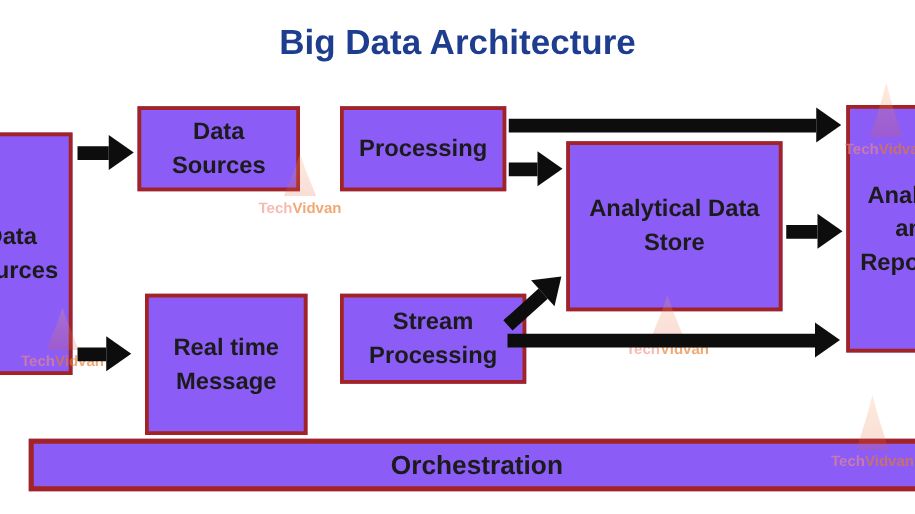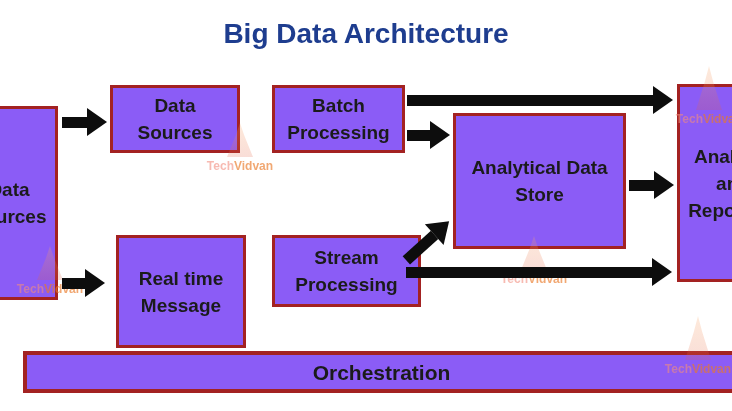--- a/index.html
+++ b/index.html
@@ -76,21 +76,20 @@
 
   <div class="box" id="b-data-storage">
     <div class="lines">
       <span>Data</span>
       <span>Sources</span>
     </div>
   </div>
 
   <div class="box" id="b-batch">
     <div class="lines">
-      <span>Batch</span>
       <span>Processing</span>
     </div>
   </div>
 
   <div class="box" id="b-ads">
     <div class="lines">
       <span>Analytical Data</span>
       <span>Store</span>
     </div>
   </div>

